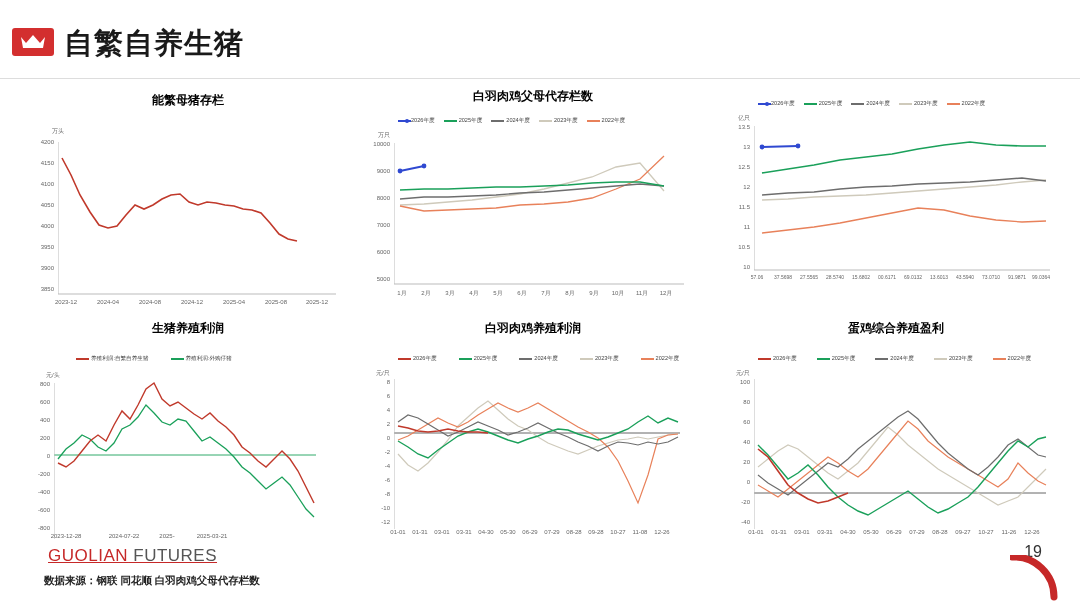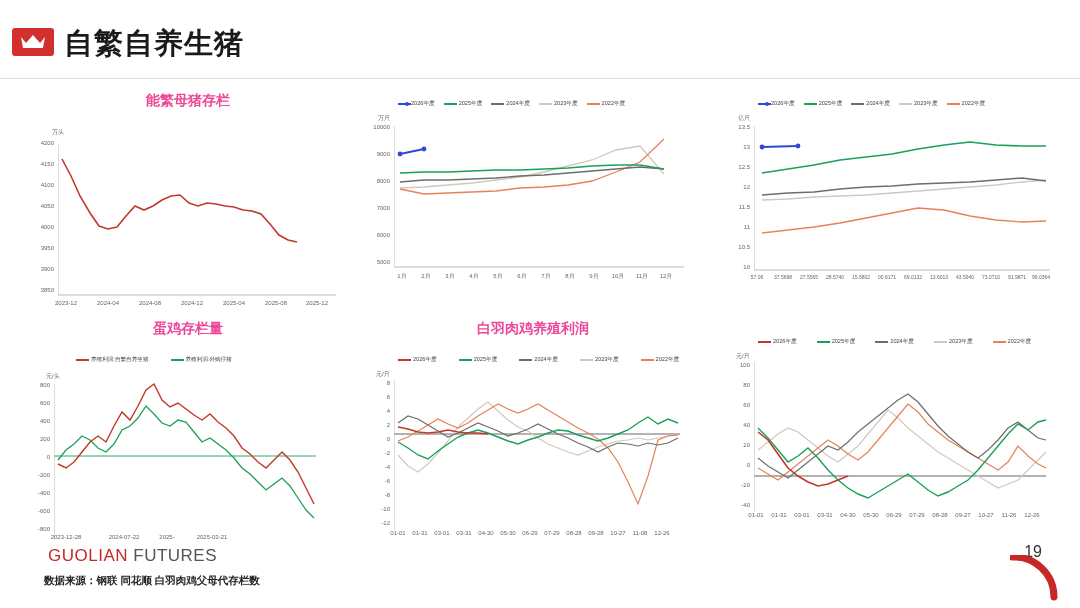--- a/index.html
+++ b/index.html
@@ -4,31 +4,31 @@
 <style>
   html,body{margin:0;padding:0;}
   body{width:1080px;height:608px;background:#fff;font-family:"Liberation Sans","DejaVu Sans",sans-serif;position:relative;overflow:hidden;}
   .header{position:absolute;left:0;top:0;width:1080px;height:78px;}
   .crown{position:absolute;left:12px;top:28px;width:42px;height:28px;background:#d32f2f;border-radius:3px;}
   .crown svg{position:absolute;left:7px;top:5px;}
   .title{position:absolute;left:64px;top:24px;font-size:29px;font-weight:bold;color:#1a1a1a;letter-spacing:1px;}
   .hr{position:absolute;left:0;top:78px;width:1080px;height:1px;background:#ddd;}
 
   .panel{position:absolute;}
-  .ptitle{text-align:center;font-size:14px;color:#ec4899;font-weight:bold;}
+  .ptitle{text-align:center;font-size:12px;color:#000000;font-weight:bold;}
   .plot{position:relative;}
   .axis-unit{position:absolute;font-size:6px;color:#666;}
   .ylab{position:absolute;font-size:6px;color:#666;text-align:right;width:26px;}
   .xlab{position:absolute;font-size:6px;color:#666;text-align:center;}
   .legend{position:absolute;display:flex;gap:9px;font-size:5.6px;color:#444;align-items:center;}
   .legend .it{display:flex;align-items:center;gap:2px;white-space:nowrap;}
   .legend .sw{width:13px;height:2px;display:inline-block;}
   .legend .dot{width:4px;height:4px;border-radius:50%;display:inline-block;margin-left:-8px;}
 
-  .footer-logo{position:absolute;left:48px;top:546px;font-size:17px;font-weight:bold;color:#c62828;letter-spacing:.5px;}
+  .footer-logo{position:absolute;left:48px;top:546px;font-size:17px;font-weight:bold;color:#c62828;letter-spacing:.5px;text-decoration:underline;}
   .footer-logo span{color:#555;font-weight:normal;}
   .source{position:absolute;left:44px;top:574px;font-size:10.5px;font-weight:bold;color:#222;}
   .pagenum{position:absolute;right:38px;top:543px;font-size:16px;color:#333;}
   .swoosh{position:absolute;right:14px;top:555px;width:56px;height:46px;overflow:hidden;}
   svg{display:block;}
 </style>
 </head>
 <body>
 
 <div class="header">
@@ -62,20 +62,21 @@
     <div class="xlab" style="left:58px;top:178px;width:44px;">2024-04</div>
     <div class="xlab" style="left:100px;top:178px;width:44px;">2024-08</div>
     <div class="xlab" style="left:142px;top:178px;width:44px;">2024-12</div>
     <div class="xlab" style="left:184px;top:178px;width:44px;">2025-04</div>
     <div class="xlab" style="left:226px;top:178px;width:44px;">2025-08</div>
     <div class="xlab" style="left:266px;top:178px;width:46px;">2025-12</div>
   </div>
 </div>
 
 <div class="panel" style="left:368px;top:88px;width:330px;height:224px;">
+  <div class="ptitle">白羽肉鸡父母代存栏数</div>
   <div class="plot" style="margin-top:10px;width:330px;height:196px;">
     <div class="legend" style="left:30px;top:2px;">
       <span class="it">
           <span class="sw" style="background:#2f49d1"></span>
           <span class="dot" style="background:#2f49d1"></span>
           <span>2026年度</span>
         </span>
       <span class="it">
           <span class="sw" style="background:#1aa05a"></span>
           <span>2025年度</span>
@@ -180,21 +181,21 @@
     <div class="xlab" style="left:172px;top:176px;width:26px;font-size:5px;">69.0132</div>
     <div class="xlab" style="left:198px;top:176px;width:26px;font-size:5px;">13.6013</div>
     <div class="xlab" style="left:224px;top:176px;width:26px;font-size:5px;">43.5940</div>
     <div class="xlab" style="left:250px;top:176px;width:26px;font-size:5px;">73.0710</div>
     <div class="xlab" style="left:276px;top:176px;width:26px;font-size:5px;">91.9871</div>
     <div class="xlab" style="left:300px;top:176px;width:26px;font-size:5px;">99.0364</div>
   </div>
 </div>
 
 <div class="panel" style="left:28px;top:320px;width:320px;height:224px;">
-  <div class="ptitle">蛋鸡存栏量</div>
+  <div class="ptitle">生猪养殖利润</div>
   <div class="plot" style="margin-top:12px;width:320px;height:196px;">
     <div class="legend" style="left:48px;top:6px;gap:22px;">
       <span class="it">
           <span class="sw" style="background:#c0392b"></span>
           <span>养殖利润:自繁自养生猪</span>
         </span>
       <span class="it">
           <span class="sw" style="background:#1aa05a"></span>
           <span>养殖利润:外购仔猪</span>
         </span>
@@ -278,20 +279,21 @@
     <div class="xlab" style="left:172px;top:178px;width:24px;">07-29</div>
     <div class="xlab" style="left:194px;top:178px;width:24px;">08-28</div>
     <div class="xlab" style="left:216px;top:178px;width:24px;">09-28</div>
     <div class="xlab" style="left:238px;top:178px;width:24px;">10-27</div>
     <div class="xlab" style="left:260px;top:178px;width:24px;">11-08</div>
     <div class="xlab" style="left:282px;top:178px;width:24px;">12-26</div>
   </div>
 </div>
 
 <div class="panel" style="left:728px;top:320px;width:336px;height:230px;">
+  <div class="ptitle">蛋鸡综合养殖盈利</div>
   <div class="plot" style="margin-top:14px;width:336px;height:200px;">
     <div class="legend" style="left:30px;top:4px;gap:20px;">
       <span class="it">
           <span class="sw" style="background:#c0392b"></span>
           <span>2026年度</span>
         </span>
       <span class="it">
           <span class="sw" style="background:#1aa05a"></span>
           <span>2025年度</span>
         </span>

